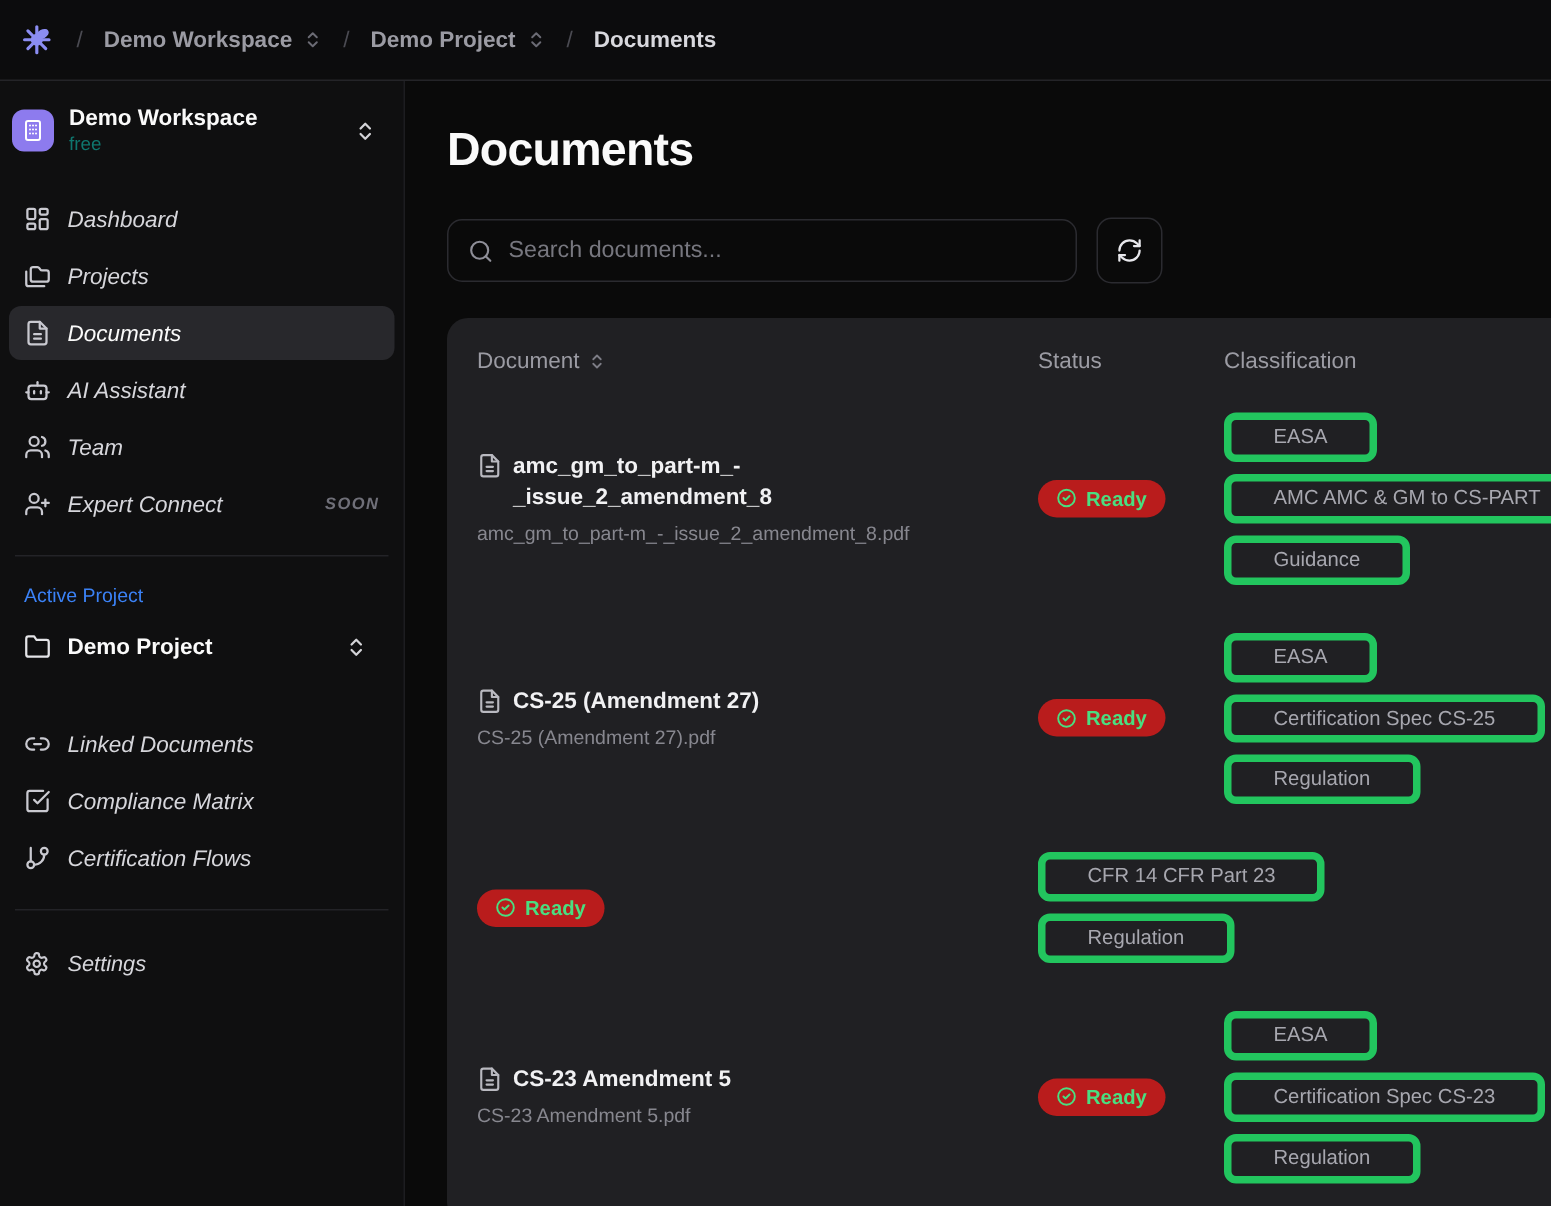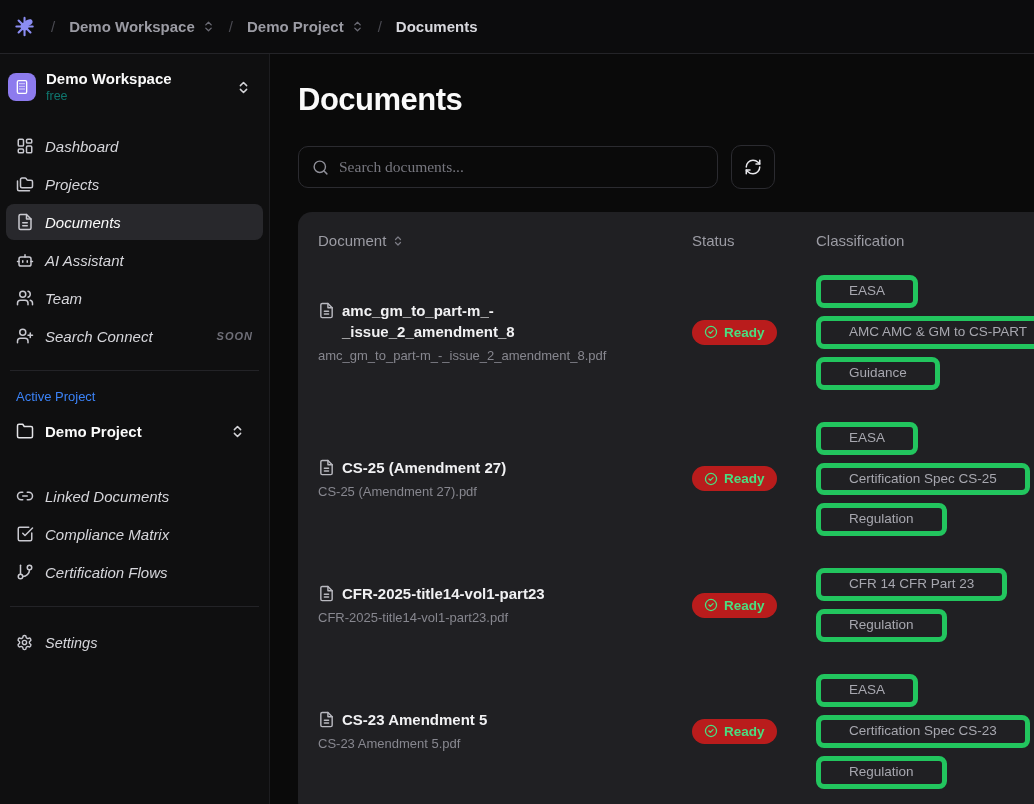--- a/index.html
+++ b/index.html
@@ -55,21 +55,21 @@
   .footer-nav { margin-top:2px; }
   .footer-nav .nav-item { font-size:14.5px; }
 
   
   .main { margin-left:270px; padding:28px 0 0 28px; }
   .page-title { font-size:31px; font-weight:800; letter-spacing:-0.5px; color:#fafafa; }
 
   .toolbar { display:flex; align-items:center; gap:13px; margin-top:27px; }
   .searchbox {
     width:420px; height:42px; border:1px solid #2b2b30; border-radius:10px;
-    display:flex; align-items:center; gap:10px; padding:0 13px; background:transparent;font-family:Liberation Serif, serif;
+    display:flex; align-items:center; gap:10px; padding:0 13px; background:transparent;
   }
   .searchbox .sicon { color:#8f8f98; }
   .searchbox input {
     flex:1; background:transparent; border:none; outline:none;
     font-family:inherit; font-size:15.5px; color:#e4e4e7;
   }
   .searchbox input::placeholder { color:#77777f; }
   .icon-btn {
     width:44px; height:44px; border:1px solid #2b2b30; border-radius:10px;
     background:transparent; color:#e8e8ec; display:flex; align-items:center; justify-content:center; cursor:pointer;
@@ -231,21 +231,21 @@
     </div>
     <div class="nav-item">
       <span class="nicon">
         <svg width="18" height="18" viewBox="0 0 24 24" fill="none" stroke="currentColor" stroke-width="2" stroke-linecap="round" stroke-linejoin="round">
             <path d="M16 21v-2a4 4 0 0 0-4-4H6a4 4 0 0 0-4 4v2"></path>
             <circle cx="9" cy="7" r="4"></circle>
             <line x1="19" y1="8" x2="19" y2="14"></line>
             <line x1="22" y1="11" x2="16" y2="11"></line>
           </svg>
       </span>
-      <span>Search Connect</span>
+      <span>Expert Connect</span>
       <span class="grow"></span>
       <span class="soon">SOON</span>
     </div>
   </nav>
 
   <div class="divider"></div>
 
   <div class="section-label">Active Project</div>
 
   <div class="project-item">
@@ -412,34 +412,20 @@
       </span>
     </div>
     <div class="cell class-cell">
             <span class="badge">EASA</span>
             <span class="badge">Certification Spec CS-25</span>
             <span class="badge">Regulation</span>
           </div>
   </div>
 
   <div class="trow">
-    <div class="cell doc-cell">
-      <div class="doc-top">
-        <span class="ficon">
-          <svg width="17" height="17" viewBox="0 0 24 24" fill="none" stroke="currentColor" stroke-width="2" stroke-linecap="round" stroke-linejoin="round">
-                  <path d="M14 2H6a2 2 0 0 0-2 2v16a2 2 0 0 0 2 2h12a2 2 0 0 0 2-2V8z"></path>
-                  <path d="M14 2v6h6"></path>
-                  <line x1="9" y1="13" x2="15" y2="13"></line>
-                  <line x1="9" y1="17" x2="15" y2="17"></line>
-                </svg>
-        </span>
-        <span class="doc-title">CFR-2025-title14-vol1-part23</span>
-      </div>
-      <div class="doc-file">CFR-2025-title14-vol1-part23.pdf</div>
-    </div>
     <div class="cell">
       <span class="status-pill">
         <span>
           <svg width="14" height="14" viewBox="0 0 24 24" fill="none" stroke="currentColor" stroke-width="2.2" stroke-linecap="round" stroke-linejoin="round">
                   <circle cx="12" cy="12" r="9.5"></circle>
                   <path d="m8.5 12 2.3 2.3 4.7-4.6"></path>
                 </svg>
         </span>
         <span>Ready</span>
       </span>

